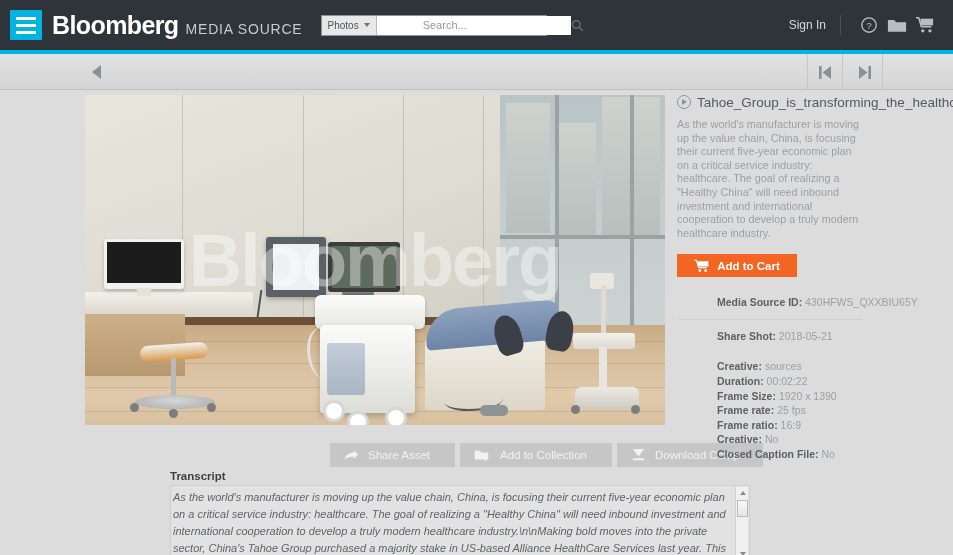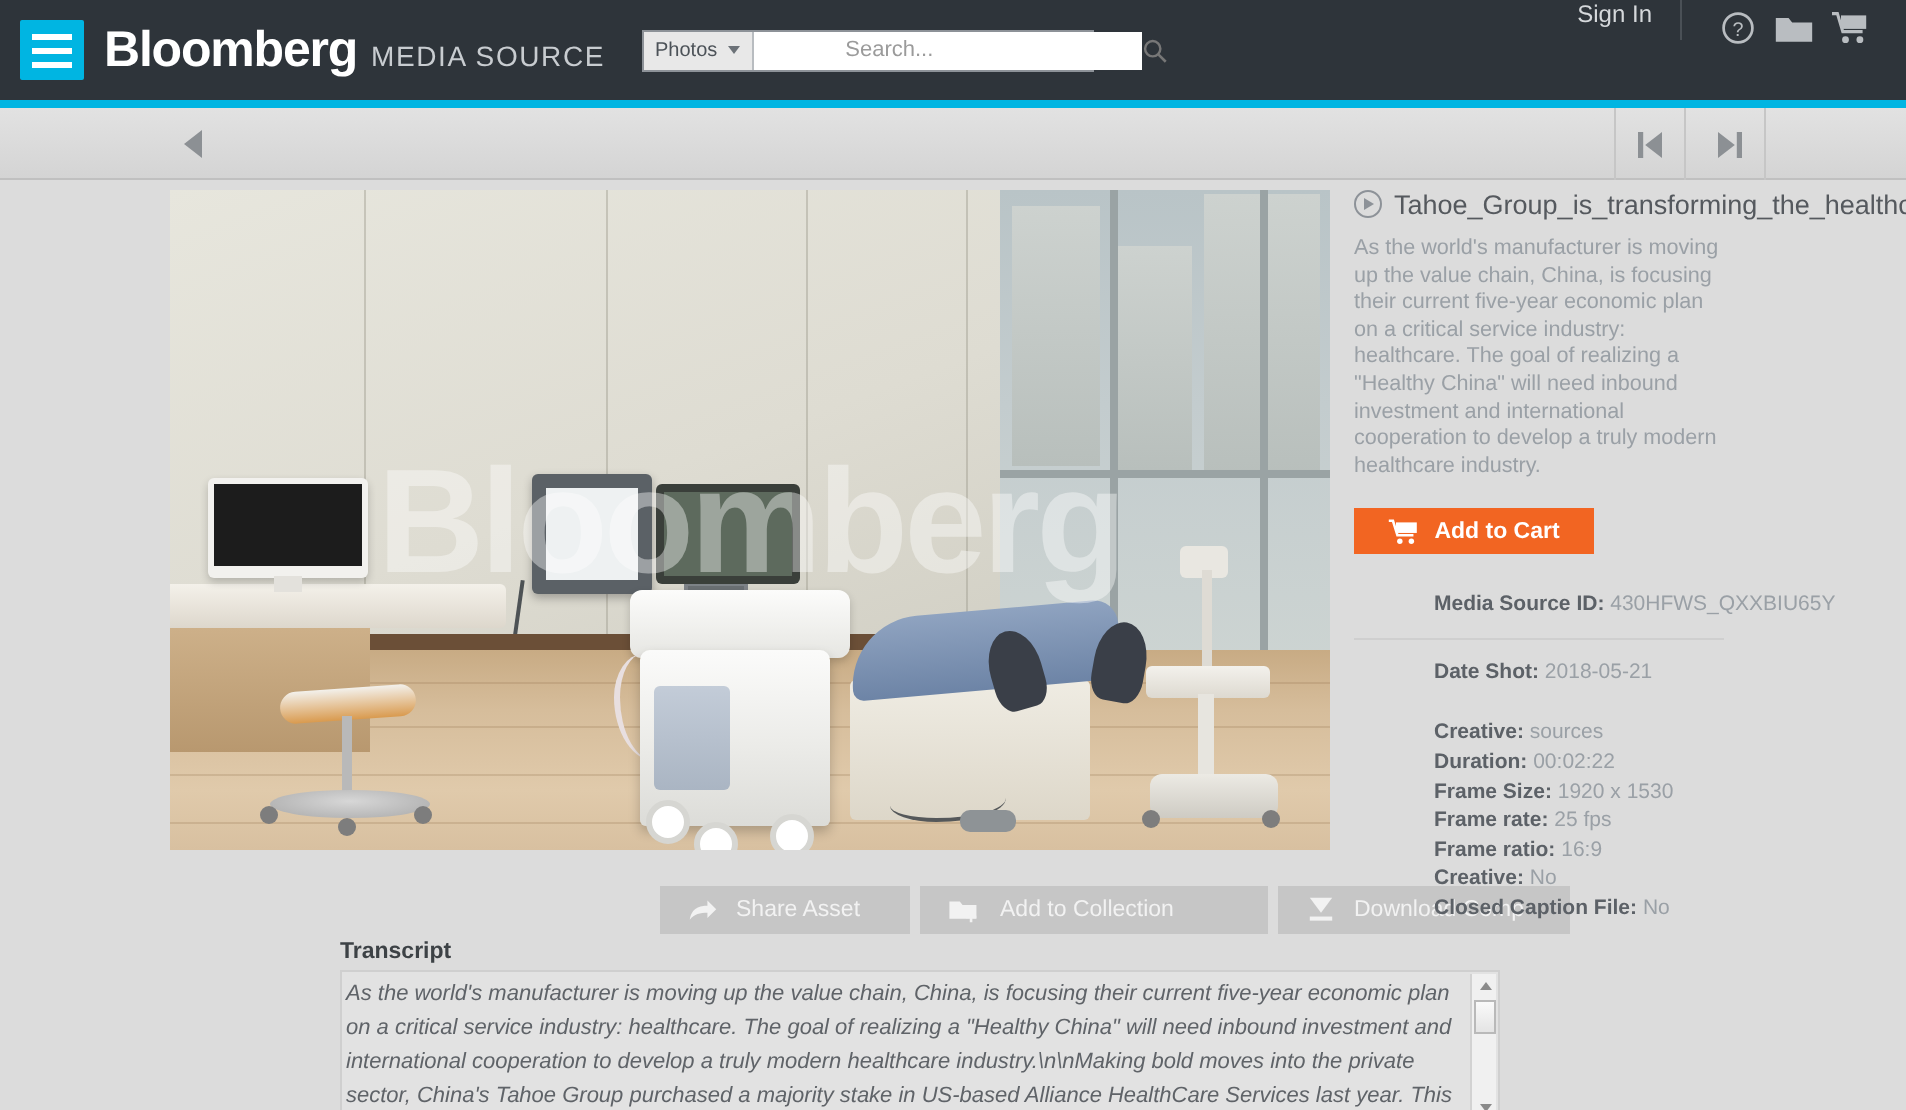--- a/index.html
+++ b/index.html
@@ -82,21 +82,21 @@
   }
   .search-input::placeholder { color: #9b9b9b; }
   .search-icon-btn {
     width: 22px; height: 100%;
     display: flex; align-items: center; justify-content: center;
     cursor: pointer;
   }
   .header-right {
     position: absolute;
     right: 14px; top: 0; height: 50px;
-    display: flex; gap: 0px;
+    display: flex; align-items: center; gap: 0px;
   }
   .signin {
     color: #d5d8db; font-size: 12px;
     cursor: pointer; margin-right: 14px;
   }
   .hdr-divider {
     width: 1px; height: 20px;
     background: #4a5056; margin-right: 14px;
   }
   .hdr-icon {
@@ -365,21 +365,21 @@
     background: #c6c6c6;
     color: #f2f2f2;
     font-size: 11.5px;
     display: flex; align-items: center;
     padding: 0 14px; gap: 9px;
     cursor: pointer;
     border: none;
     font-family: "Liberation Sans", sans-serif;
   }
   .act-share { width: 125px; }
-  .act-collect { width: 174px; }
+  .act-collect { width: 152px; }
   .act-download { width: 146px; }
 
   
   .transcript {
     position: absolute;
     left: 85px; top: 375px;
     width: 580px;
   }
   .transcript-title {
     font-size: 11.5px; font-weight: bold;
@@ -690,37 +690,37 @@
       <div class="meta-line">
         <span class="meta-k">Media Source ID:</span>
         <span class="meta-v">430HFWS_QXXBIU65Y</span>
       </div>
     </div>
 
     <div class="meta-rule"></div>
 
     <div class="meta-block2">
       <div class="meta-line">
-        <span class="meta-k">Date Shot:</span>
+        <span class="meta-k">Share Shot:</span>
         <span class="meta-v">2018-05-21</span>
       </div>
     </div>
 
     <div class="meta-block3">
       <div class="meta-line">
         <span class="meta-k">Creative:</span>
         <span class="meta-v">sources</span>
       </div>
       <div class="meta-line">
         <span class="meta-k">Duration:</span>
         <span class="meta-v">00:02:22</span>
       </div>
       <div class="meta-line">
         <span class="meta-k">Frame Size:</span>
-        <span class="meta-v">1920 x 1530</span>
+        <span class="meta-v">1920 x 1390</span>
       </div>
       <div class="meta-line">
         <span class="meta-k">Frame rate:</span>
         <span class="meta-v">25 fps</span>
       </div>
       <div class="meta-line">
         <span class="meta-k">Frame ratio:</span>
         <span class="meta-v">16:9</span>
       </div>
       <div class="meta-line">

